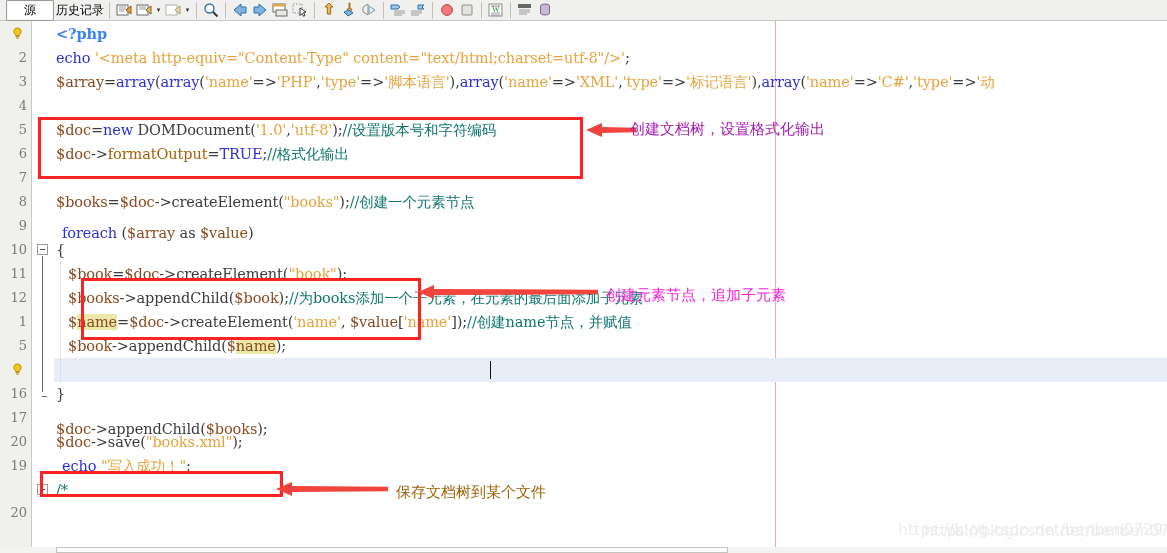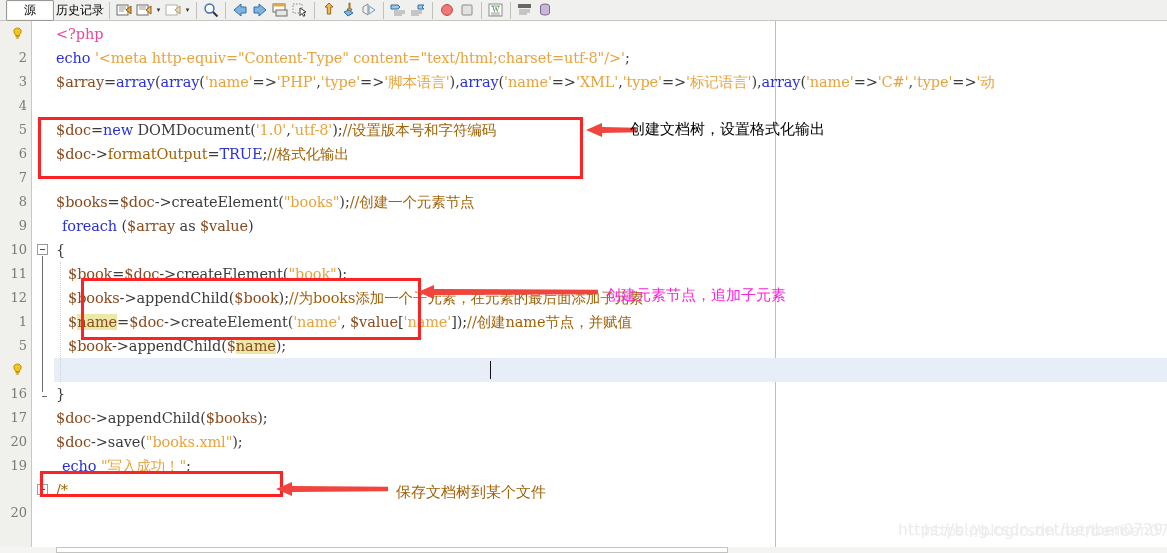--- a/index.html
+++ b/index.html
@@ -139,23 +139,23 @@
     height: 24px;
     background: #e8eef8;
     width: 1113px;
   }
 
   
   .t-def  { color: #3c3c3c; }
   .t-kw   { color: #2b31d6; font-weight: normal; }
   .t-var  { color: #8a4b1e; }
   .t-str  { color: #e8a33d; }
-  .t-cmt  { color: #a16207; }
+  .t-cmt  { color: #0f766e; }
   .t-fn   { color: #a16207; }
-  .t-php  { color: #ec4899; font-weight: normal; }
+  .t-php  { color: #3b82f6; font-weight: bold; }
   .t-blue { color: #2b31d6; }
   .hl     { background: #ece9a8; }
 
   
   .foldbox {
     position: absolute;
     width: 11px; height: 11px;
     border: 1px solid #9a9a96;
     background: #ffffff;
     box-sizing: border-box;
@@ -416,28 +416,28 @@
       <div class="curline" style="top:337px"></div>
       <div class="indentguide" style="left:6px;top:241px;height:120px"></div>
       <div class="coderow" style="top:1px;left:2px"><span class="t-php">&lt;?php</span></div>
       <div class="coderow" style="top:25px;left:2px"><span class="t-kw">echo </span><span class="t-str">'&lt;meta http-equiv="Content-Type" content="text/html;charset=utf-8"/&gt;'</span><span class="t-def">;</span></div>
       <div class="coderow" style="top:49px;left:2px"><span class="t-var">$array</span><span class="t-def">=</span><span class="t-blue">array</span><span class="t-def">(</span><span class="t-blue">array</span><span class="t-def">(</span><span class="t-str">'name'</span><span class="t-def">=&gt;</span><span class="t-str">'PHP'</span><span class="t-def">,</span><span class="t-str">'type'</span><span class="t-def">=&gt;</span><span class="t-str">'脚本语言'</span><span class="t-def">),</span><span class="t-blue">array</span><span class="t-def">(</span><span class="t-str">'name'</span><span class="t-def">=&gt;</span><span class="t-str">'XML'</span><span class="t-def">,</span><span class="t-str">'type'</span><span class="t-def">=&gt;</span><span class="t-str">'标记语言'</span><span class="t-def">),</span><span class="t-blue">array</span><span class="t-def">(</span><span class="t-str">'name'</span><span class="t-def">=&gt;</span><span class="t-str">'C#'</span><span class="t-def">,</span><span class="t-str">'type'</span><span class="t-def">=&gt;</span><span class="t-str">'动</span></div>
       <div class="coderow" style="top:73px;left:2px"></div>
       <div class="coderow" style="top:97px;left:2px"><span class="t-var">$doc</span><span class="t-def">=</span><span class="t-kw">new</span><span class="t-def"> DOMDocument</span><span class="t-def">(</span><span class="t-str">'1.0'</span><span class="t-def">,</span><span class="t-str">'utf-8'</span><span class="t-def">);</span><span class="t-cmt">//设置版本号和字符编码</span></div>
       <div class="coderow" style="top:121px;left:2px"><span class="t-var">$doc</span><span class="t-def">-&gt;</span><span class="t-fn">formatOutput</span><span class="t-def">=</span><span class="t-kw">TRUE</span><span class="t-def">;</span><span class="t-cmt">//格式化输出</span></div>
       <div class="coderow" style="top:145px;left:2px"></div>
       <div class="coderow" style="top:169px;left:2px"><span class="t-var">$books</span><span class="t-def">=</span><span class="t-var">$doc</span><span class="t-def">-&gt;createElement</span><span class="t-def">(</span><span class="t-str">"books"</span><span class="t-def">);</span><span class="t-cmt">//创建一个元素节点</span></div>
-      <div class="coderow" style="top:193px;left:8px"><span class="t-kw">foreach</span><span class="t-def"> (</span><span class="t-var">$array</span><span class="t-def"> as </span><span class="t-var">$value</span><span class="t-def">)</span></div>
+      <div class="coderow" style="top:200px;left:8px"><span class="t-kw">foreach</span><span class="t-def"> (</span><span class="t-var">$array</span><span class="t-def"> as </span><span class="t-var">$value</span><span class="t-def">)</span></div>
       <div class="coderow" style="top:217px;left:2px"><span class="t-def">{</span></div>
       <div class="coderow" style="top:241px;left:14px"><span class="t-var">$book</span><span class="t-def">=</span><span class="t-var">$doc</span><span class="t-def">-&gt;createElement</span><span class="t-def">(</span><span class="t-str">"book"</span><span class="t-def">);</span></div>
       <div class="coderow" style="top:265px;left:14px"><span class="t-var">$books</span><span class="t-def">-&gt;appendChild</span><span class="t-def">(</span><span class="t-var">$book</span><span class="t-def">);</span><span class="t-cmt">//为books添加一个子元素，在元素的最后面添加子元素</span></div>
       <div class="coderow" style="top:289px;left:14px"><span class="t-var">$</span><span class="t-var hl">name</span><span class="t-def">=</span><span class="t-var">$doc</span><span class="t-def">-&gt;createElement</span><span class="t-def">(</span><span class="t-str">'name'</span><span class="t-def">, </span><span class="t-var">$value</span><span class="t-def">[</span><span class="t-str">'name'</span><span class="t-def">]);</span><span class="t-cmt">//创建name节点，并赋值</span></div>
       <div class="coderow" style="top:313px;left:14px"><span class="t-var">$book</span><span class="t-def">-&gt;appendChild</span><span class="t-def">(</span><span class="t-var">$</span><span class="t-var hl">name</span><span class="t-def">);</span></div>
       <div class="coderow" style="top:361px;left:2px"><span class="t-def">}</span></div>
-      <div class="coderow" style="top:385px;left:2px"><span class="t-var">$doc</span><span class="t-def">-&gt;appendChild</span><span class="t-def">(</span><span class="t-var">$books</span><span class="t-def">);</span></div>
+      <div class="coderow" style="top:396px;left:2px"><span class="t-var">$doc</span><span class="t-def">-&gt;appendChild</span><span class="t-def">(</span><span class="t-var">$books</span><span class="t-def">);</span></div>
       <div class="coderow" style="top:409px;left:2px"><span class="t-var">$doc</span><span class="t-def">-&gt;save</span><span class="t-def">(</span><span class="t-str">"books.xml"</span><span class="t-def">);</span></div>
       <div class="coderow" style="top:433px;left:8px"><span class="t-kw">echo </span><span class="t-str">"写入成功！"</span><span class="t-def">;</span></div>
       <div class="coderow" style="top:457px;left:2px"><span class="t-cmt">/*</span></div>
       <div style="position:absolute;left:436px;top:340px;width:1px;height:18px;background:#101010"></div>
     </div>
 
   <div id="watermark">
     <span>https://blog.csdn.net/benben0729</span>
     <span class="wm2">https://blog.csdn.net/benben0729</span>
   </div>
@@ -447,21 +447,21 @@
   </div>
 </div>
 
 <div id="annot-layer">
     <div class="redbox" style="left:38px;top:117px;width:545px;height:62px;border-color:#fb2323"></div>
     <div class="redbox" style="left:81px;top:278px;width:340px;height:62px;border-color:#fb2323"></div>
     <div class="redbox" style="left:40px;top:471px;width:243px;height:26px;border-color:#fb2323"></div>
     <div class="arrow" style="left:586px;top:121px;width:50px;height:18px"><svg width="50" height="18" viewBox="0 0 50 18" xmlns="http://www.w3.org/2000/svg">
         <path d="M0 9 L16 2 L16 6 L50 6.8 L50 11.2 L16 12 L16 16 Z" fill="#f0443c"></path>
       </svg></div>
-    <div class="annot" style="left:630px;top:120px;color:#000000">创建文档树，设置格式化输出</div>
+    <div class="annot" style="left:630px;top:120px;color:#a21caf">创建文档树，设置格式化输出</div>
     <div class="arrow" style="left:418px;top:283px;width:180px;height:18px"><svg width="180" height="18" viewBox="0 0 180 18" xmlns="http://www.w3.org/2000/svg">
         <path d="M0 9 L16 2 L16 6 L180 6.8 L180 11.2 L16 12 L16 16 Z" fill="#f0443c"></path>
       </svg></div>
     <div class="annot" style="left:606px;top:286px;color:#fb20d8">创建元素节点，追加子元素</div>
     <div class="arrow" style="left:276px;top:480px;width:112px;height:18px"><svg width="112" height="18" viewBox="0 0 112 18" xmlns="http://www.w3.org/2000/svg">
         <path d="M0 9 L16 2 L16 6 L112 6.8 L112 11.2 L16 12 L16 16 Z" fill="#f0443c"></path>
       </svg></div>
     <div class="annot" style="left:396px;top:483px;color:#a16207">保存文档树到某个文件</div>
   </div>
 

